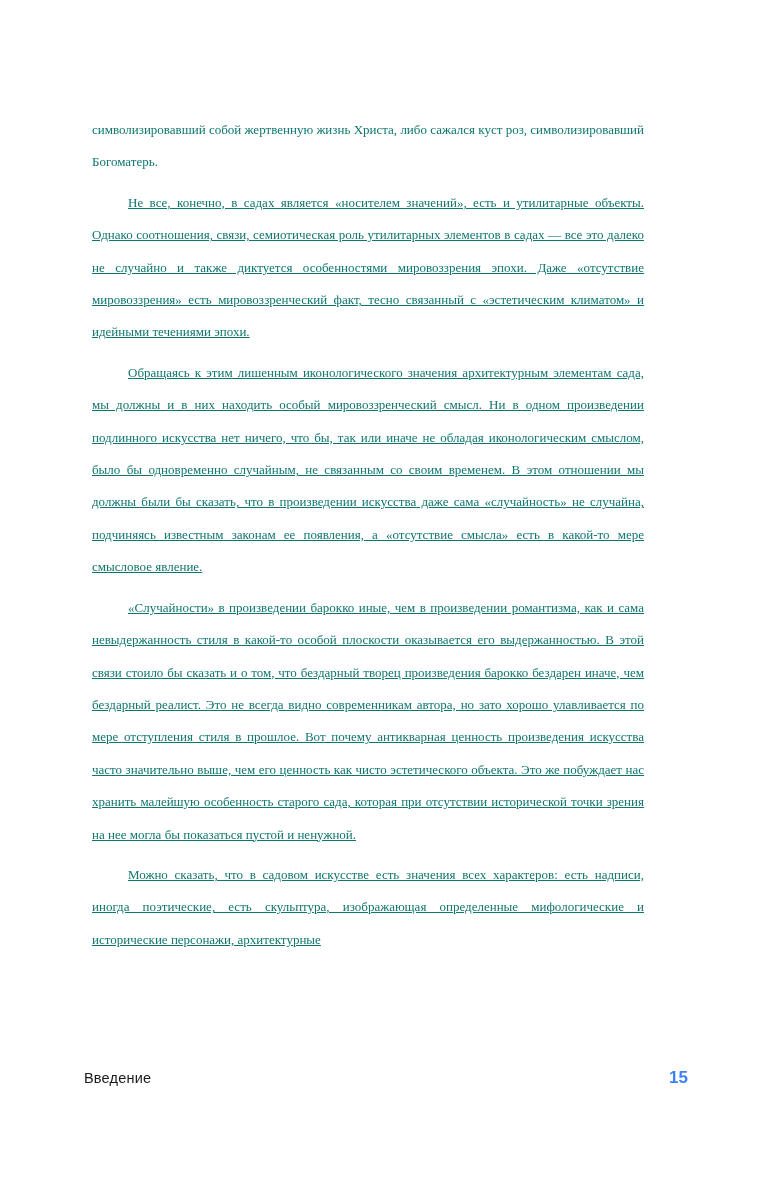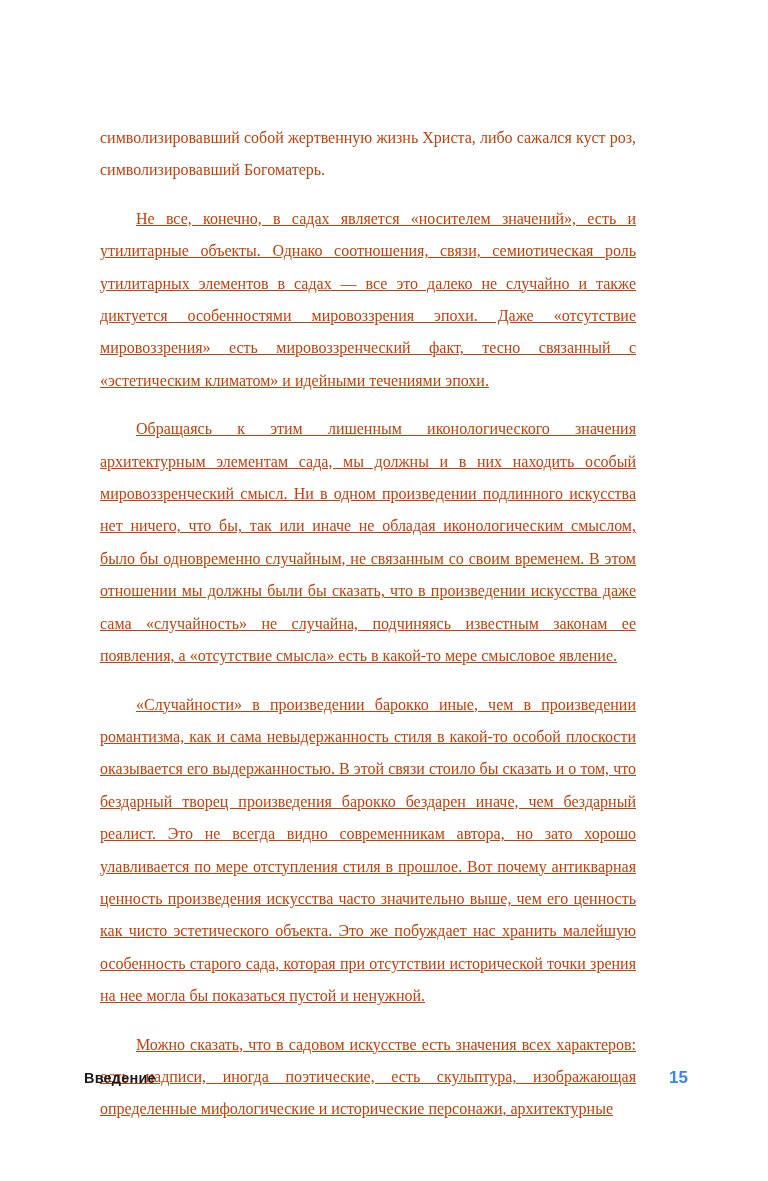--- a/index.html
+++ b/index.html
@@ -23,45 +23,45 @@
     height: 1181px;
     background: #ffffff;
   }
   .text-column {
     position: absolute;
     left: 84px;
     top: 106px;
     width: 568px;
   }
   p.para {
-    margin: 16px;
-    font-size: 16px;
+    margin: 8px;
+    font-size: 13px;
     line-height: 32.4px;
     text-align: justify;
     text-justify: inter-word;
     hyphens: manual;
-    color: #c2410c;
+    color: #0f766e;
   }
   p.para.indent {
     text-indent: 36px;
     text-decoration: underline;
   }
   .footer {
     position: absolute;
     left: 84px;
     top: 1068px;
     width: 604px;
     display: flex;
     align-items: baseline;
     justify-content: space-between;
   }
   .footer-section {
     font-family: "Liberation Sans", sans-serif;
     font-size: 14.5px;
-    font-weight: 700;
+    font-weight: 400;
     letter-spacing: 0.2px;
     color: #1a1a1a;
   }
   .footer-page {
     font-family: "Liberation Sans", sans-serif;
     font-size: 17px;
     font-weight: 700;
     color: #3b82f6;
   }
 </style>

